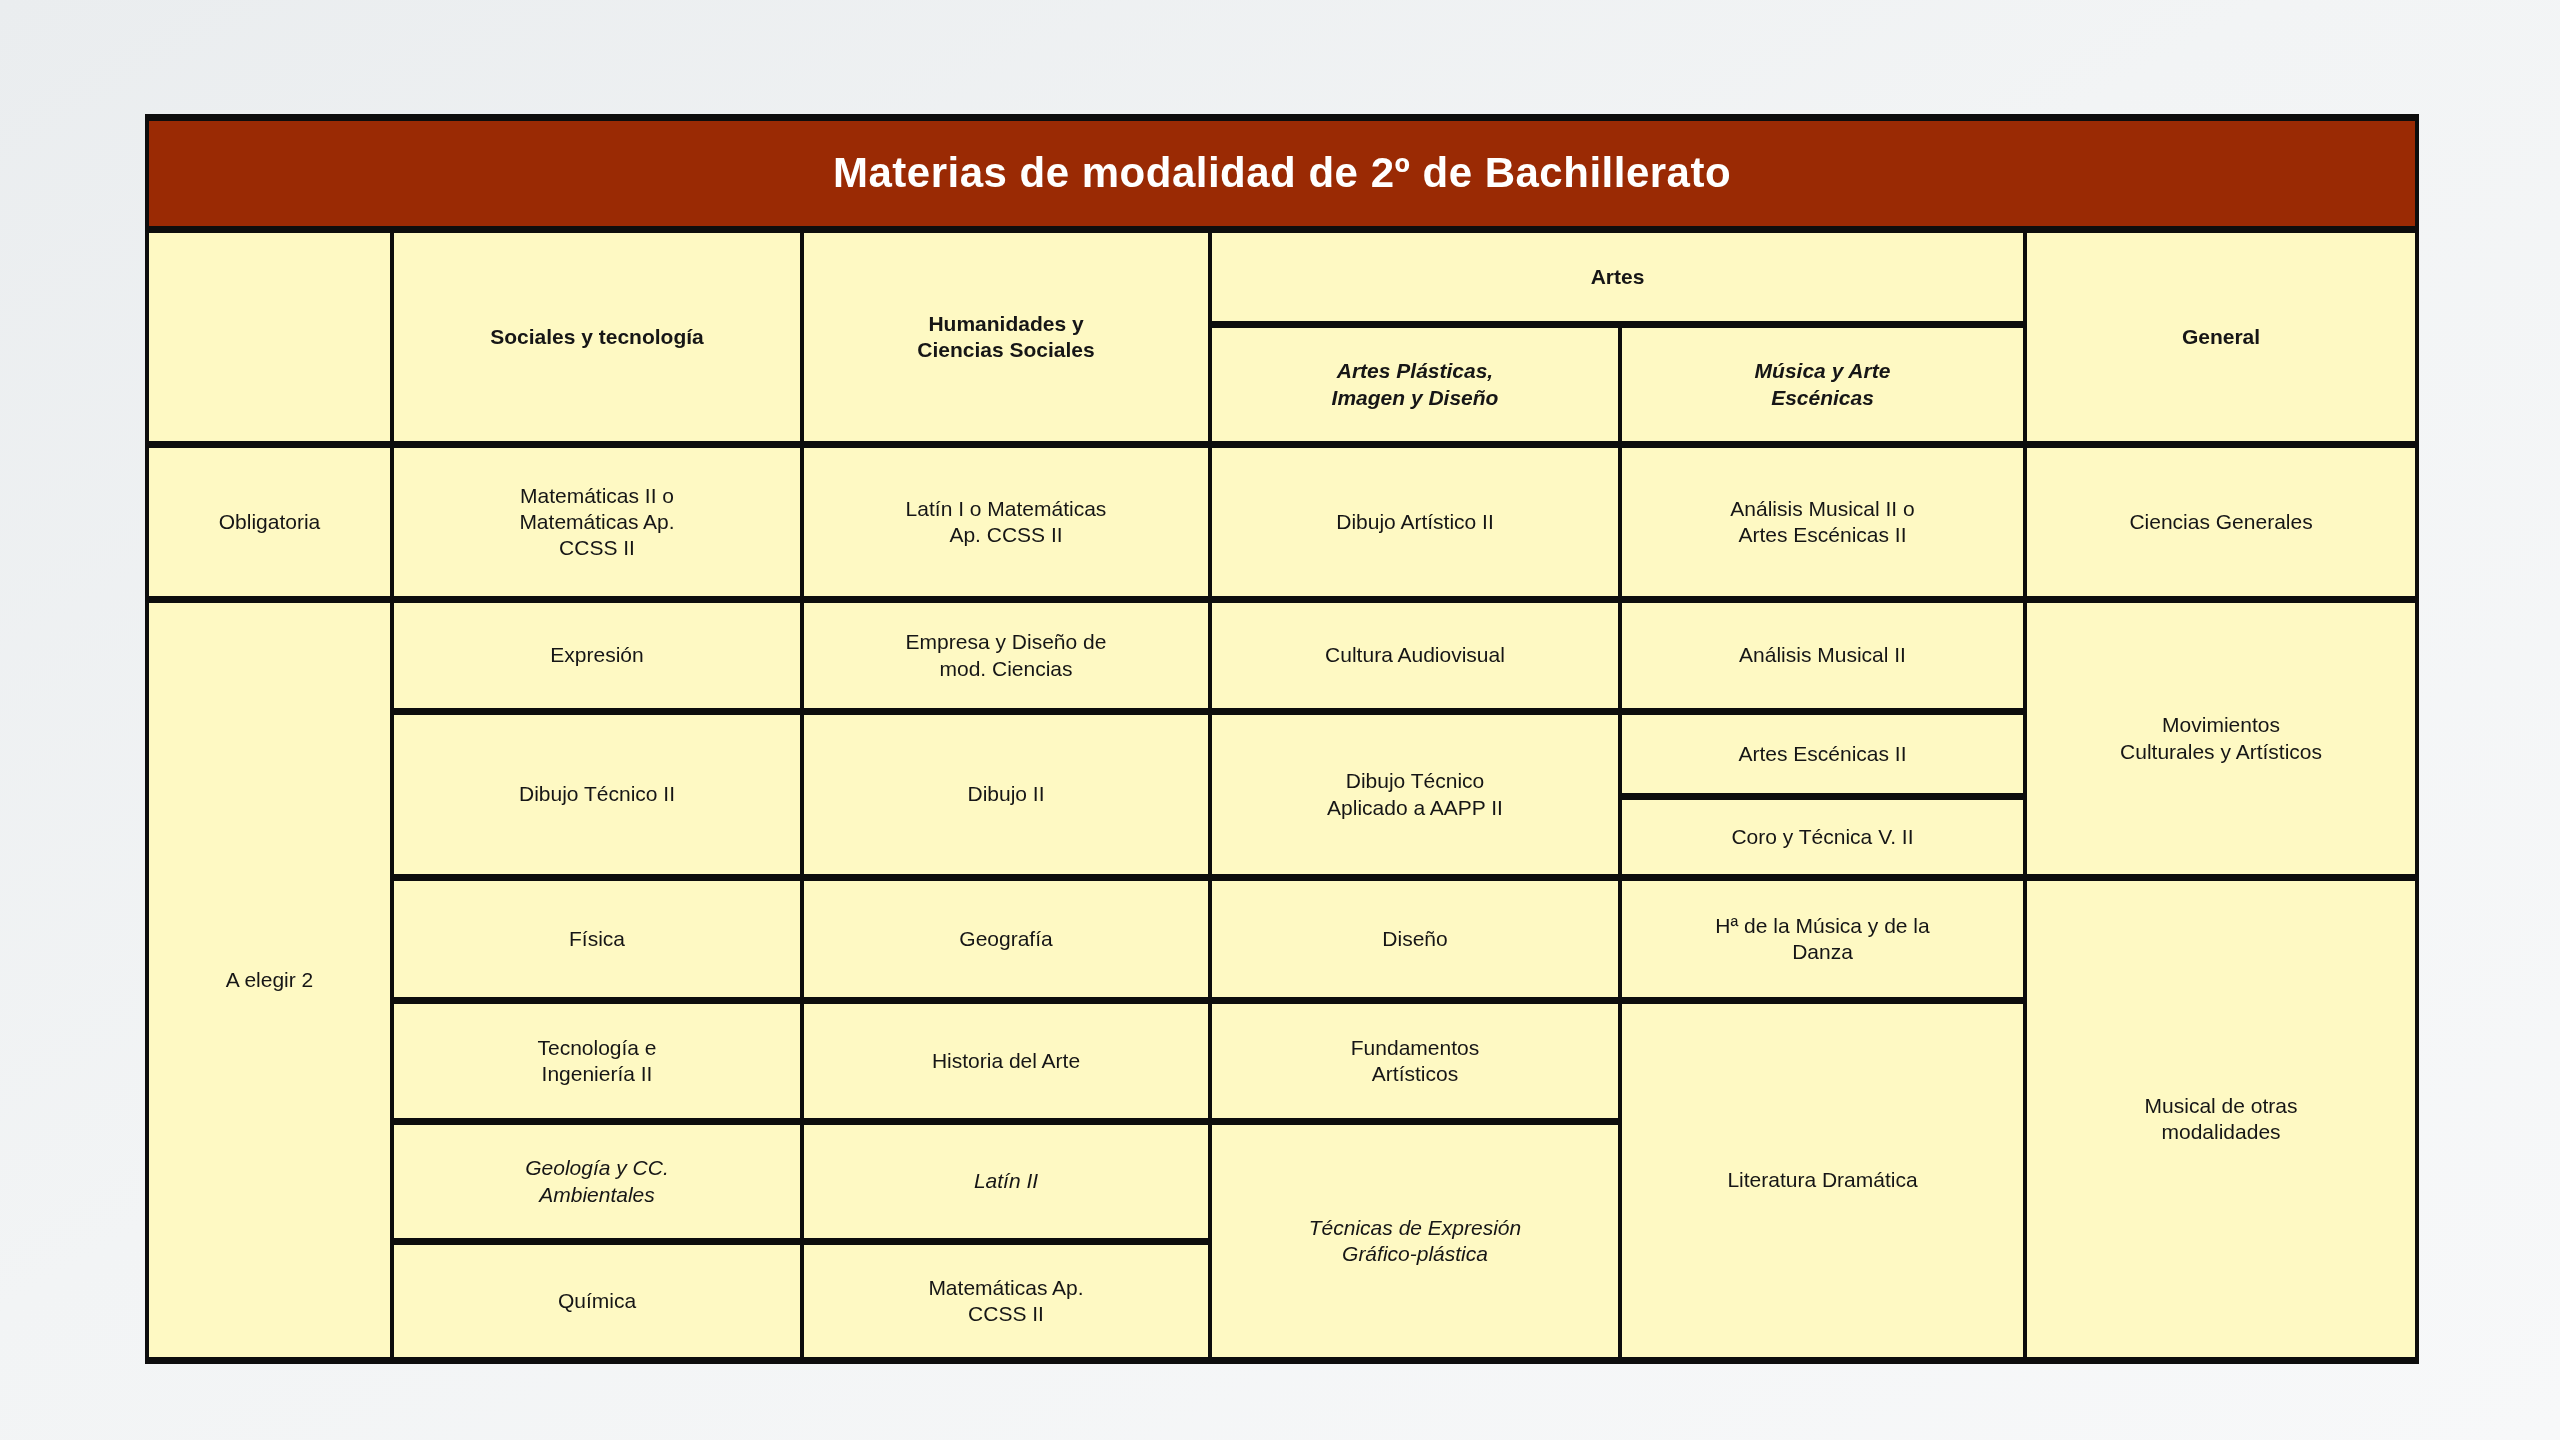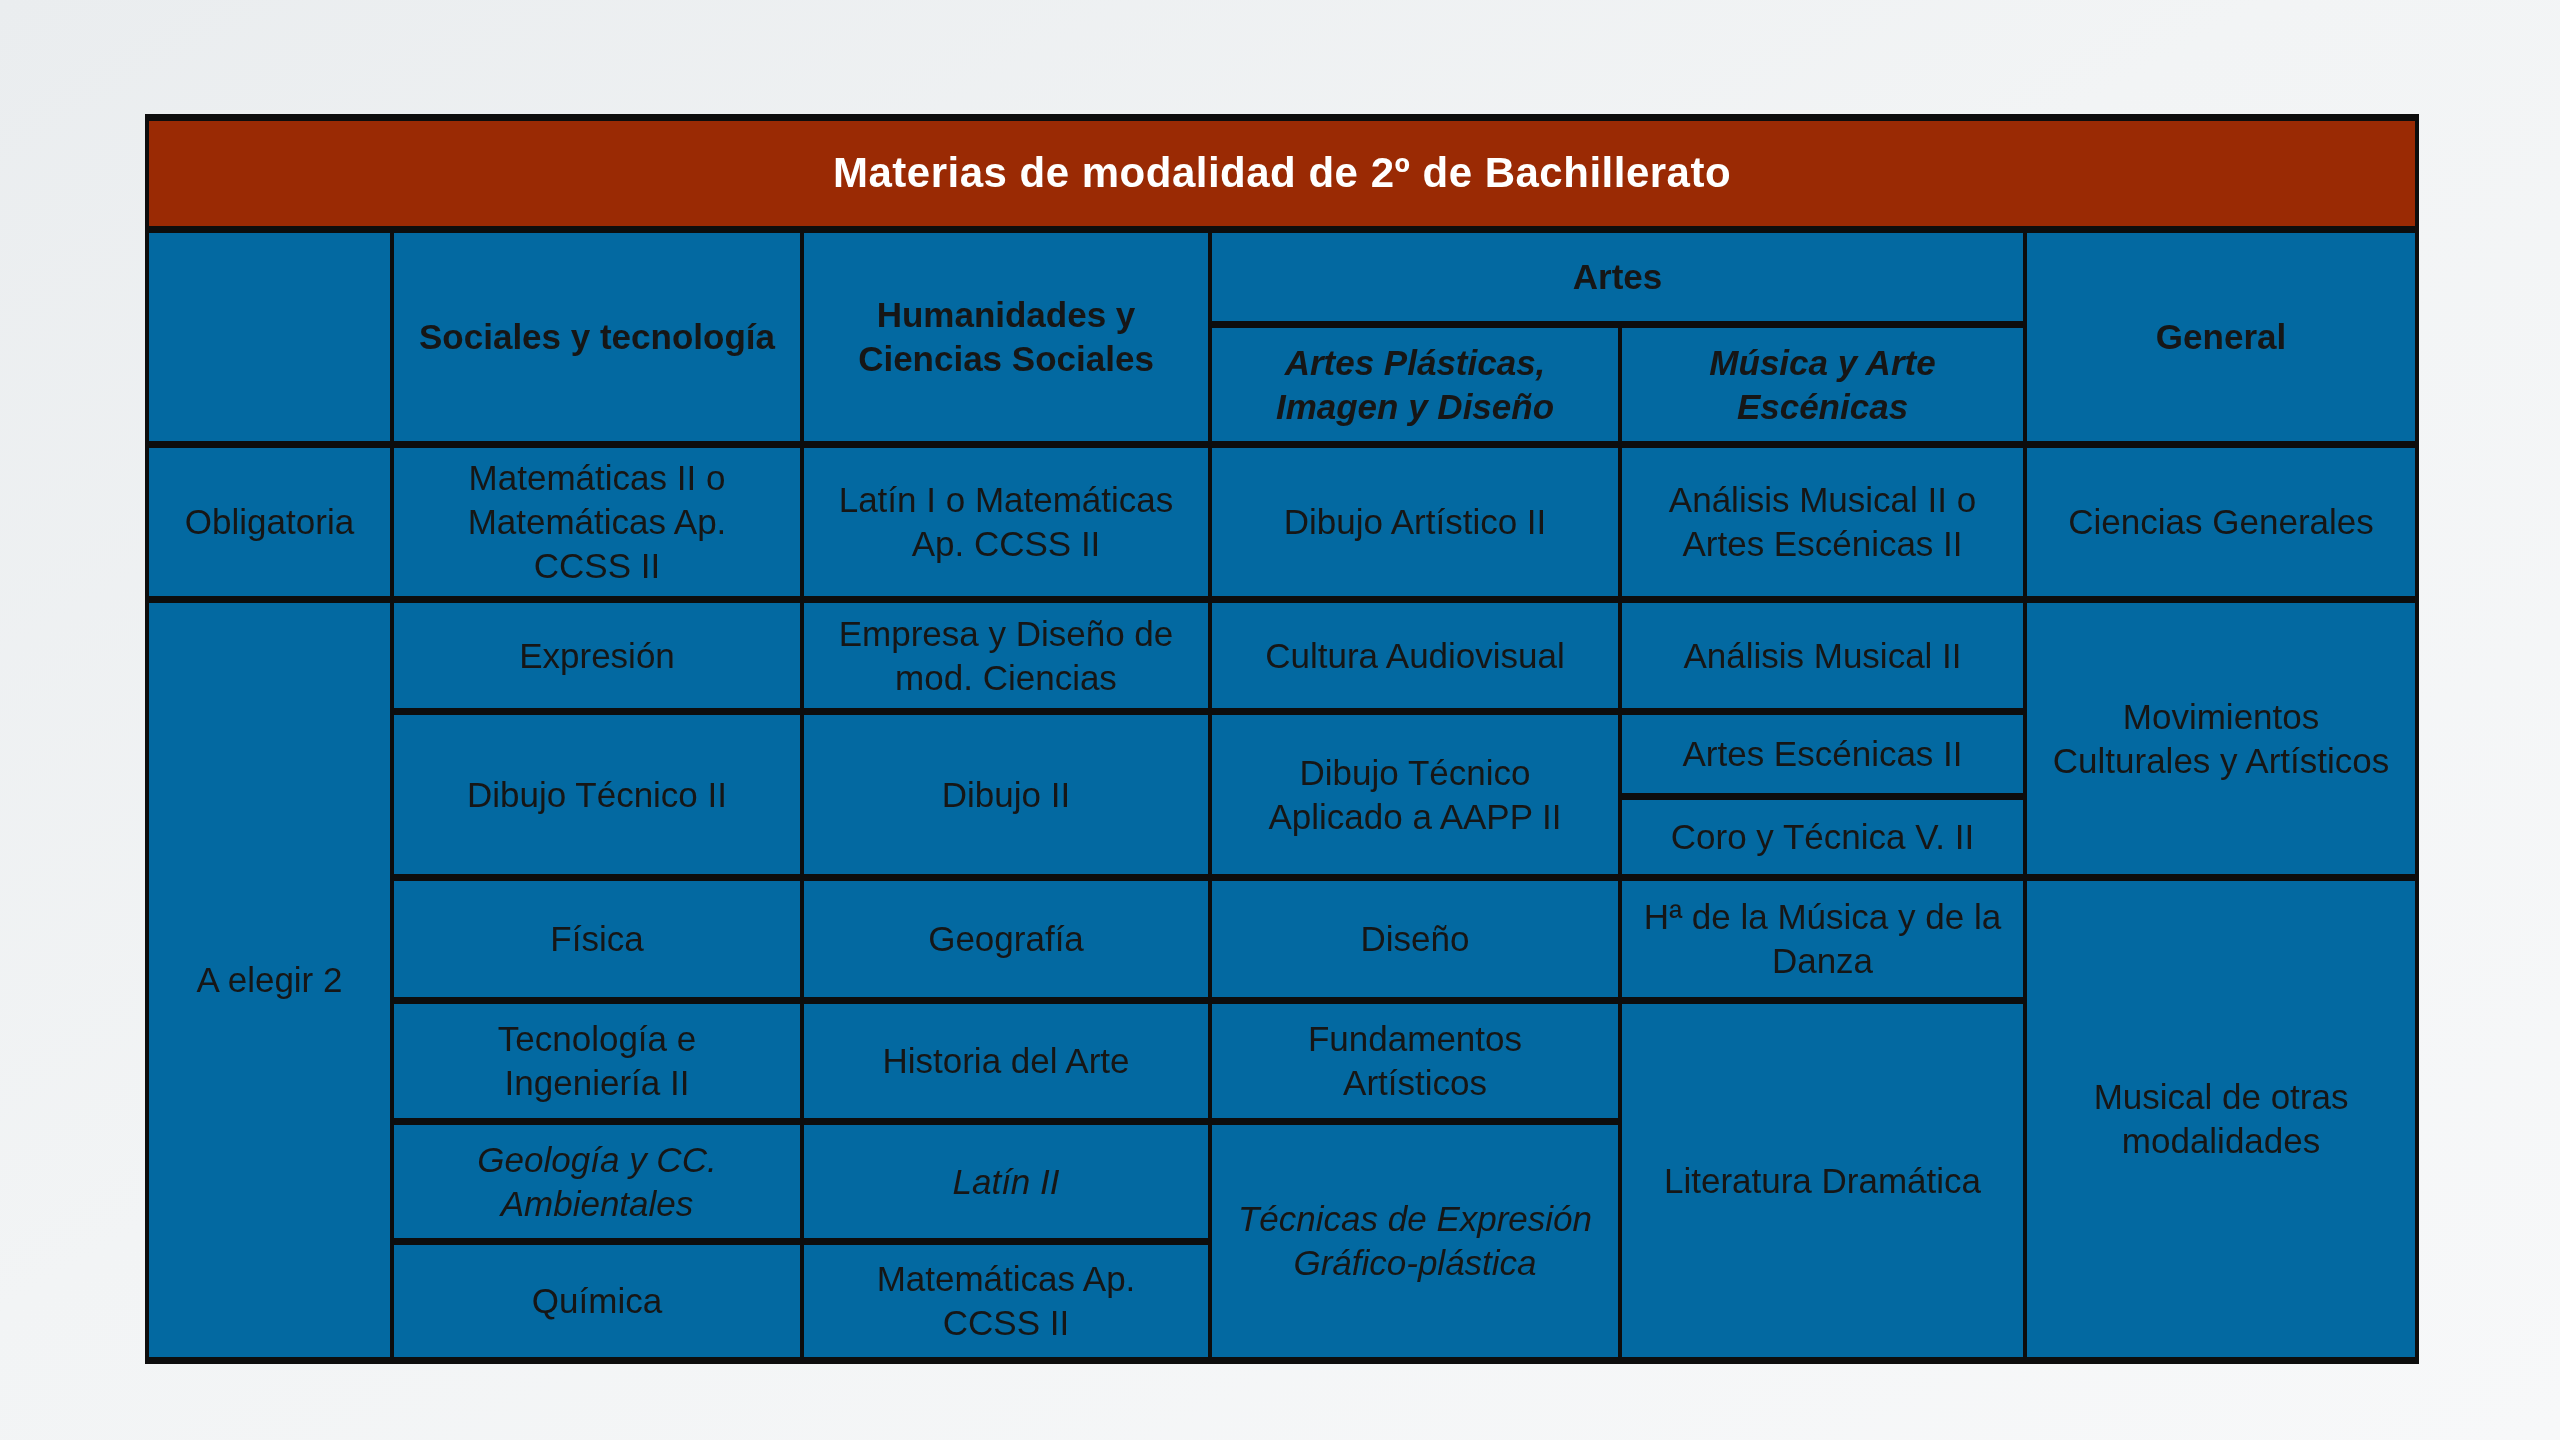--- a/index.html
+++ b/index.html
@@ -15,25 +15,25 @@
     width: 2270px;
     border-collapse: collapse;
     table-layout: fixed;
     color: #161616;
     margin-top: 16px;
   }
   td, th {
     border: 4px solid #0d0d0d;
     border-top-width: 7px;
     border-bottom-width: 7px;
-    background: #0369a1;
+    background: #fef9c3;
     text-align: center;
     vertical-align: middle;
     white-space: pre-line;
-    font-size: 35px;
+    font-size: 21px;
     line-height: 1.25;
     padding: 6px 16px;
     font-weight: normal;
   }
   th { font-weight: bold; }
   tr.tr-title td {
     background: #9a2a04;
     color: #ffffff;
     font-weight: bold;
     font-size: 42px;

